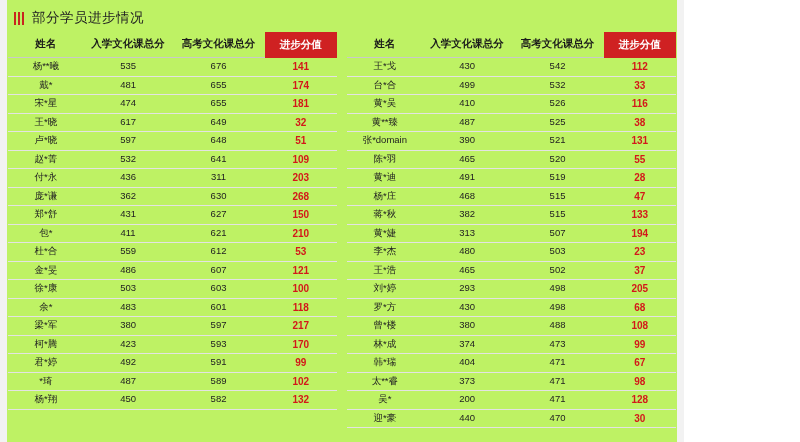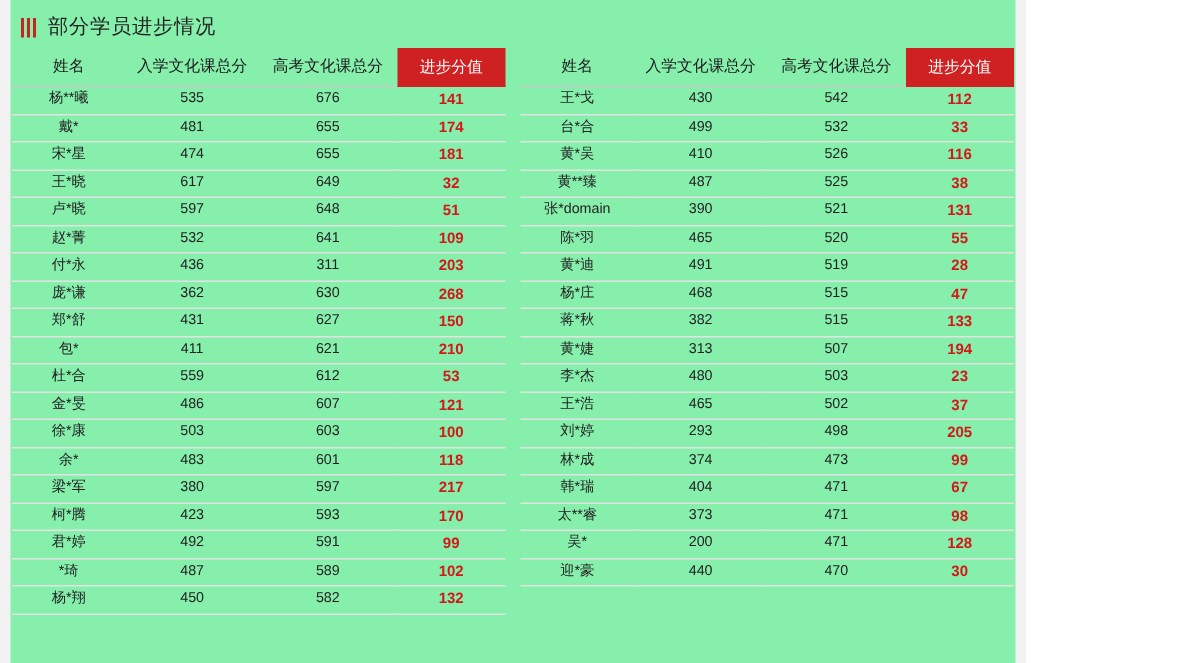--- a/index.html
+++ b/index.html
@@ -6,21 +6,21 @@
   html, body {
     margin: 0; padding: 0;
     width: 800px; height: 442px;
     background: #ffffff;
     font-family: "Liberation Sans", sans-serif;
     overflow: hidden;
   }
   .page {
     position: relative;
     width: 684px; height: 442px;
-    background: #86efac;
+    background: #bef264;
   }
   
   .title-row {
     display: flex;
     align-items: center;
     padding: 10px 0 6px 14px;
     height: 32px;
   }
   .title-mark {
     display: inline-block;
@@ -57,21 +57,21 @@
     border-collapse: collapse;
     width: 100%;
     table-layout: fixed;
   }
   col.c-name { width: 23%; }
   col.c-a { width: 27%; }
   col.c-b { width: 28%; }
   col.c-c { width: 22%; }
   thead th {
     font-size: 10.5px;
-    font-weight: normal;
+    font-weight: bold;
     color: #1a1a1a;
     padding: 5px 0 6px 0;
     border-bottom: 1px solid #c9c9c9;
     white-space: nowrap;
   }
   thead th.hl {
     background: #cf2122;
     color: #ffffff;
     border-bottom: 1px solid #cf2122;
     font-size: 10.5px;
@@ -343,20 +343,32 @@
               <td>502</td>
               <td class="score">37</td>
             </tr>
             <tr>
               <td>刘*婷</td>
               <td>293</td>
               <td>498</td>
               <td class="score">205</td>
             </tr>
             <tr>
+              <td>罗*方</td>
+              <td>430</td>
+              <td>498</td>
+              <td class="score">68</td>
+            </tr>
+            <tr>
+              <td>曾*楼</td>
+              <td>380</td>
+              <td>488</td>
+              <td class="score">108</td>
+            </tr>
+            <tr>
               <td>林*成</td>
               <td>374</td>
               <td>473</td>
               <td class="score">99</td>
             </tr>
             <tr>
               <td>韩*瑞</td>
               <td>404</td>
               <td>471</td>
               <td class="score">67</td>

